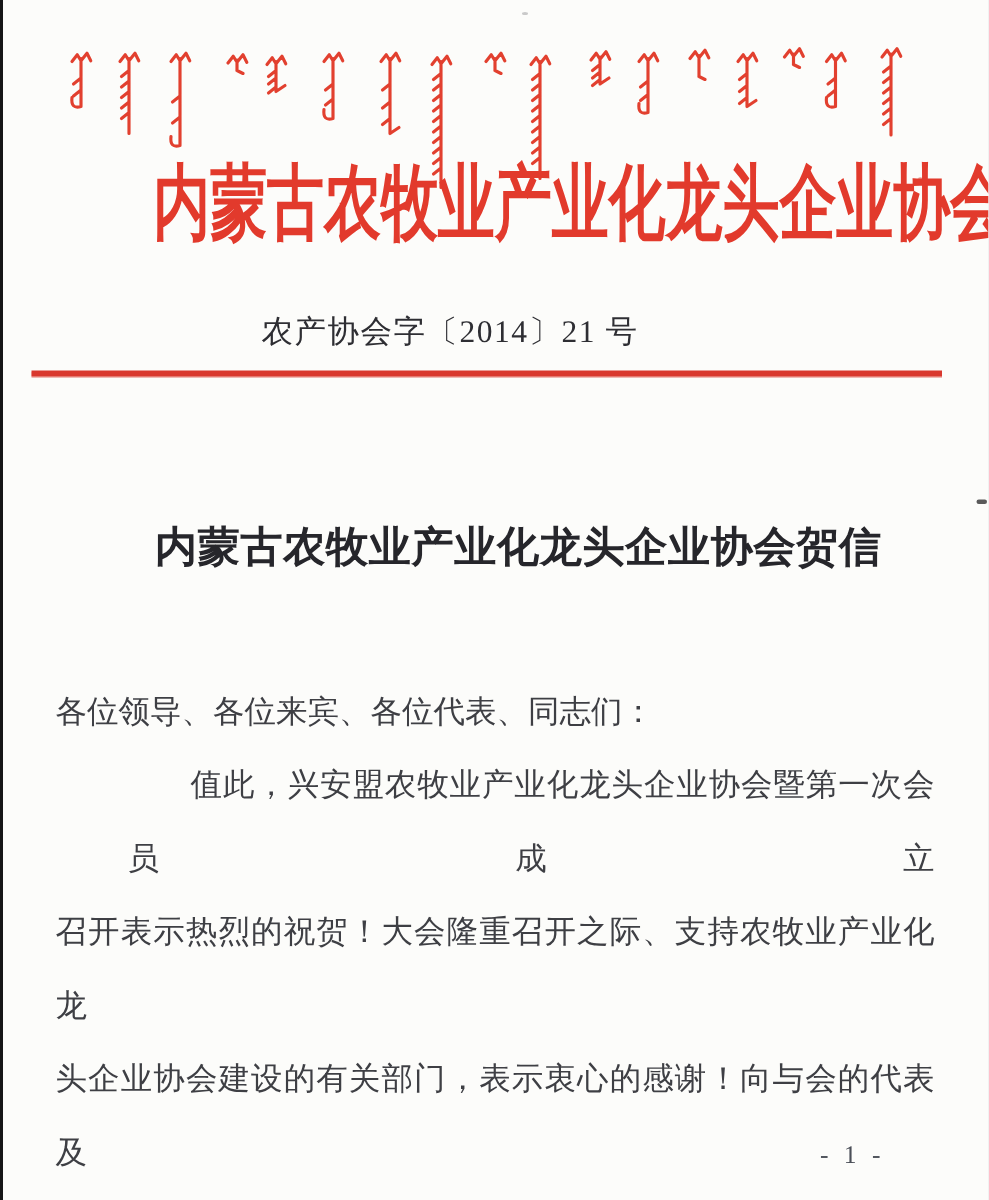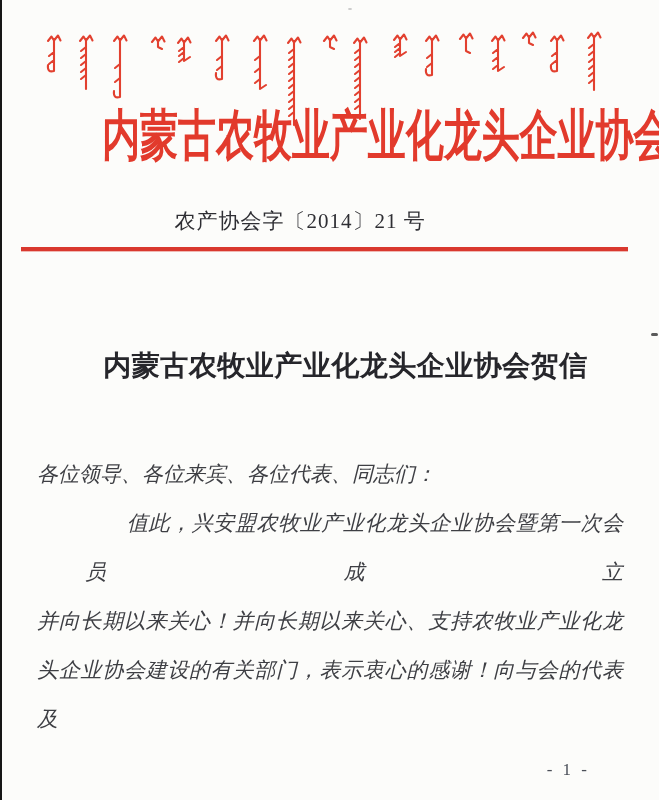--- a/index.html
+++ b/index.html
@@ -37,21 +37,21 @@
   }
   .letter-title{
     position:absolute;top:348px;left:0;width:659px;
     text-align:center;font-size:28px;line-height:36px;font-weight:bold;
     color:#26262b;letter-spacing:0.5px;padding-left:16px;
   }
   .letter-body{
     position:absolute;top:450px;left:37px;width:586px;
     font-size:21px;line-height:49px;color:#3e3f44;
   }
-  .letter-body .line{white-space:nowrap;font-style:italic;}
+  .letter-body .line{white-space:nowrap;}
   .letter-body .line.fill{white-space:normal;text-align:justify;text-align-last:justify;}
   .letter-body .line.indent{text-indent:42px;margin-left:48px;}
   .page-number{
     position:absolute;top:758px;left:0;width:590px;
     text-align:right;font-size:17px;line-height:24px;
     color:#4b4f58;letter-spacing:3px;
     font-family:"Liberation Serif","DejaVu Serif",serif;
   }
 </style>
 </head>
@@ -156,20 +156,20 @@
 
   <div class="doc-number">农产协会字〔2014〕21 号</div>
 
   <div class="red-rule"></div>
 
   <div class="letter-title">内蒙古农牧业产业化龙头企业协会贺信</div>
 
   <div class="letter-body">
     <div class="line">各位领导、各位来宾、各位代表、同志们：</div>
     <div class="line fill indent">值此，兴安盟农牧业产业化龙头企业协会暨第一次会员成立</div>
-    <div class="line fill">并向长期以来关心！并向长期以来关心、支持农牧业产业化龙</div>
+    <div class="line fill">召开表示热烈的祝贺！大会隆重召开之际、支持农牧业产业化龙</div>
     <div class="line fill">头企业协会建设的有关部门，表示衷心的感谢！向与会的代表及</div>
 
   </div>
 
   <div class="page-number">- 1 -</div>
 
 </div>
 
 </body></html>

